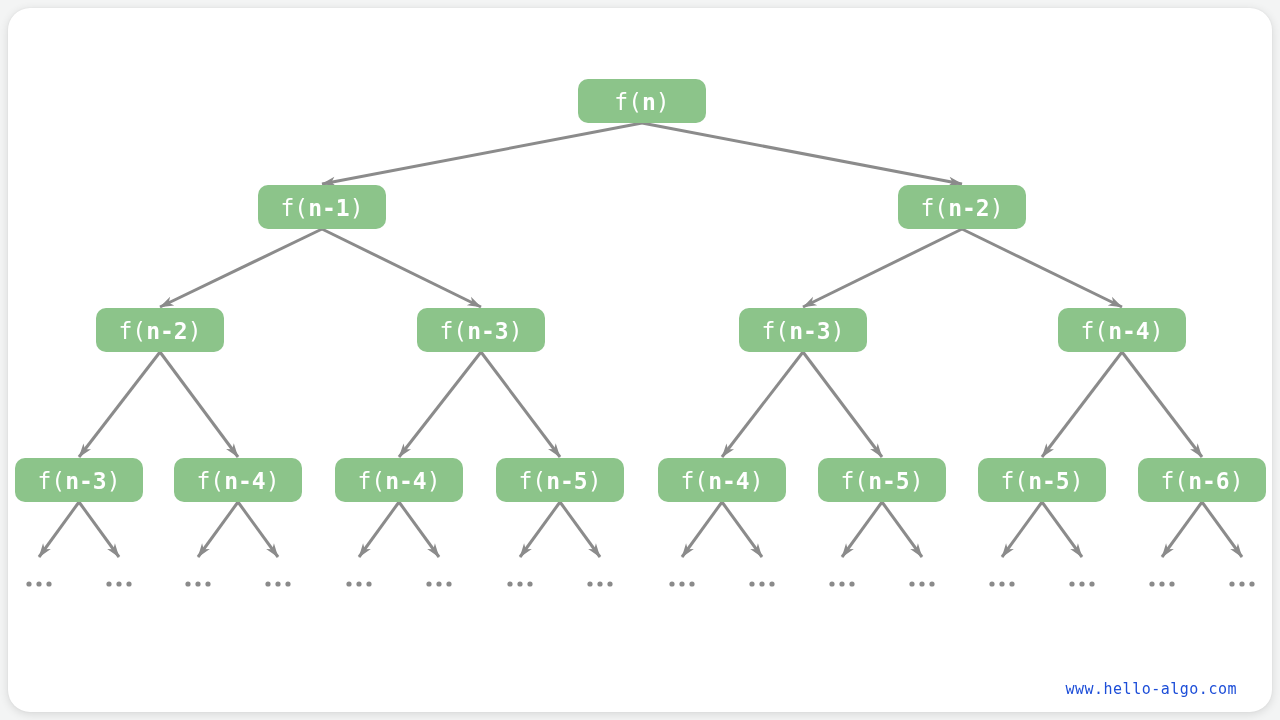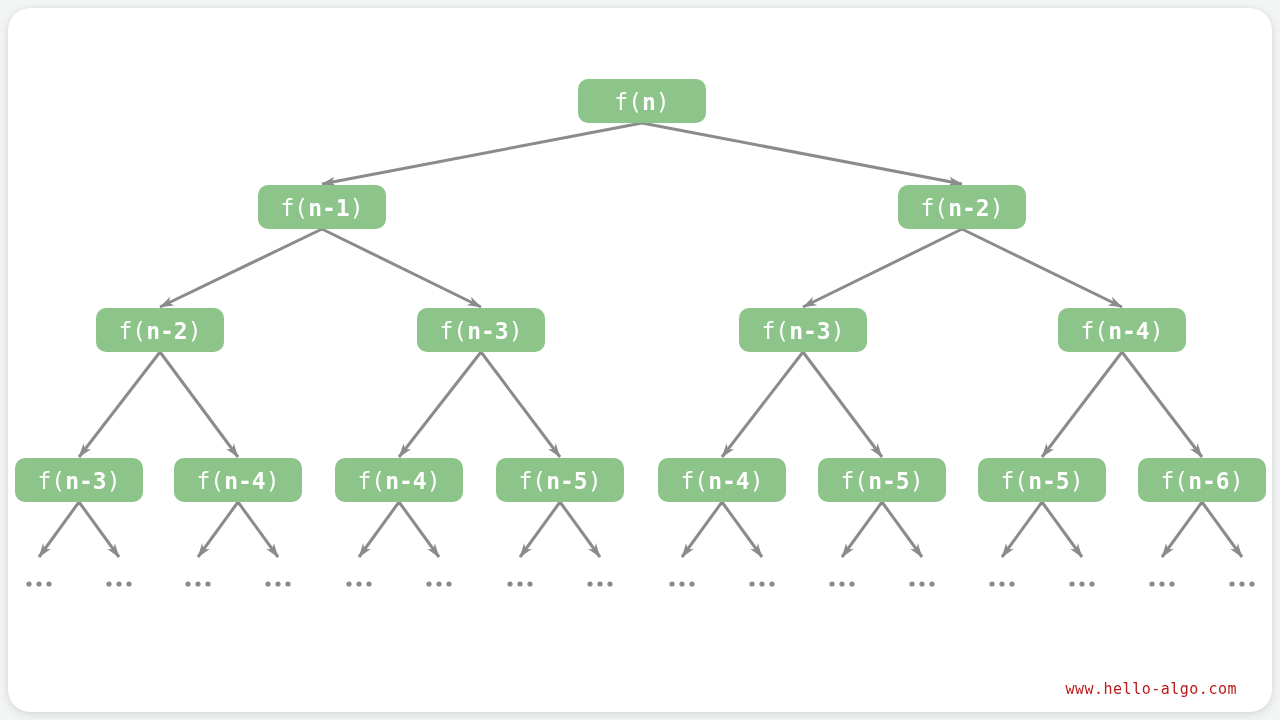--- a/index.html
+++ b/index.html
@@ -208,13 +208,13 @@
     <g>
       <rect x="978" y="458" width="128" height="44" rx="10" ry="10" fill="#8cc48a"></rect>
       <text x="1042" y="481" text-anchor="middle" dominant-baseline="central" fill="#ffffff" font-size="23" font-family="&quot;DejaVu Sans Mono&quot;, &quot;Liberation Mono&quot;, monospace"><tspan>f(</tspan><tspan font-weight="700">n-5</tspan><tspan>)</tspan></text>
     </g>
     <g>
       <rect x="1138" y="458" width="128" height="44" rx="10" ry="10" fill="#8cc48a"></rect>
       <text x="1202" y="481" text-anchor="middle" dominant-baseline="central" fill="#ffffff" font-size="23" font-family="&quot;DejaVu Sans Mono&quot;, &quot;Liberation Mono&quot;, monospace"><tspan>f(</tspan><tspan font-weight="700">n-6</tspan><tspan>)</tspan></text>
     </g>
   </svg>
 
-<div class="watermark" style="color: #b91c1c;">www.hello-algo.com</div>
+<div class="watermark" style="color: #1d4ed8;">www.hello-algo.com</div>
 
 </body></html>

